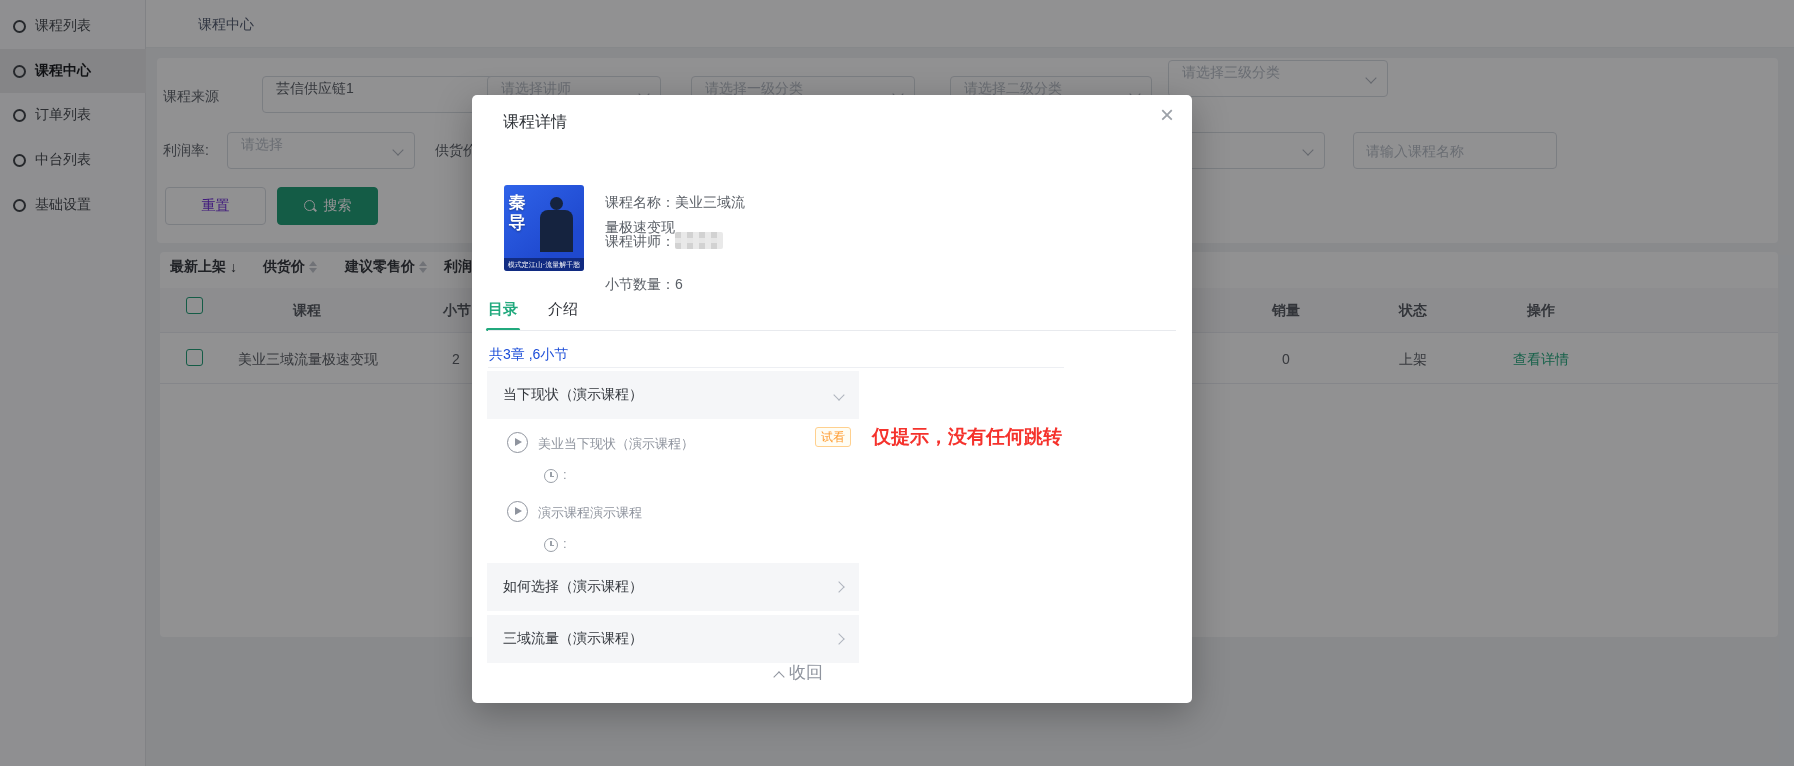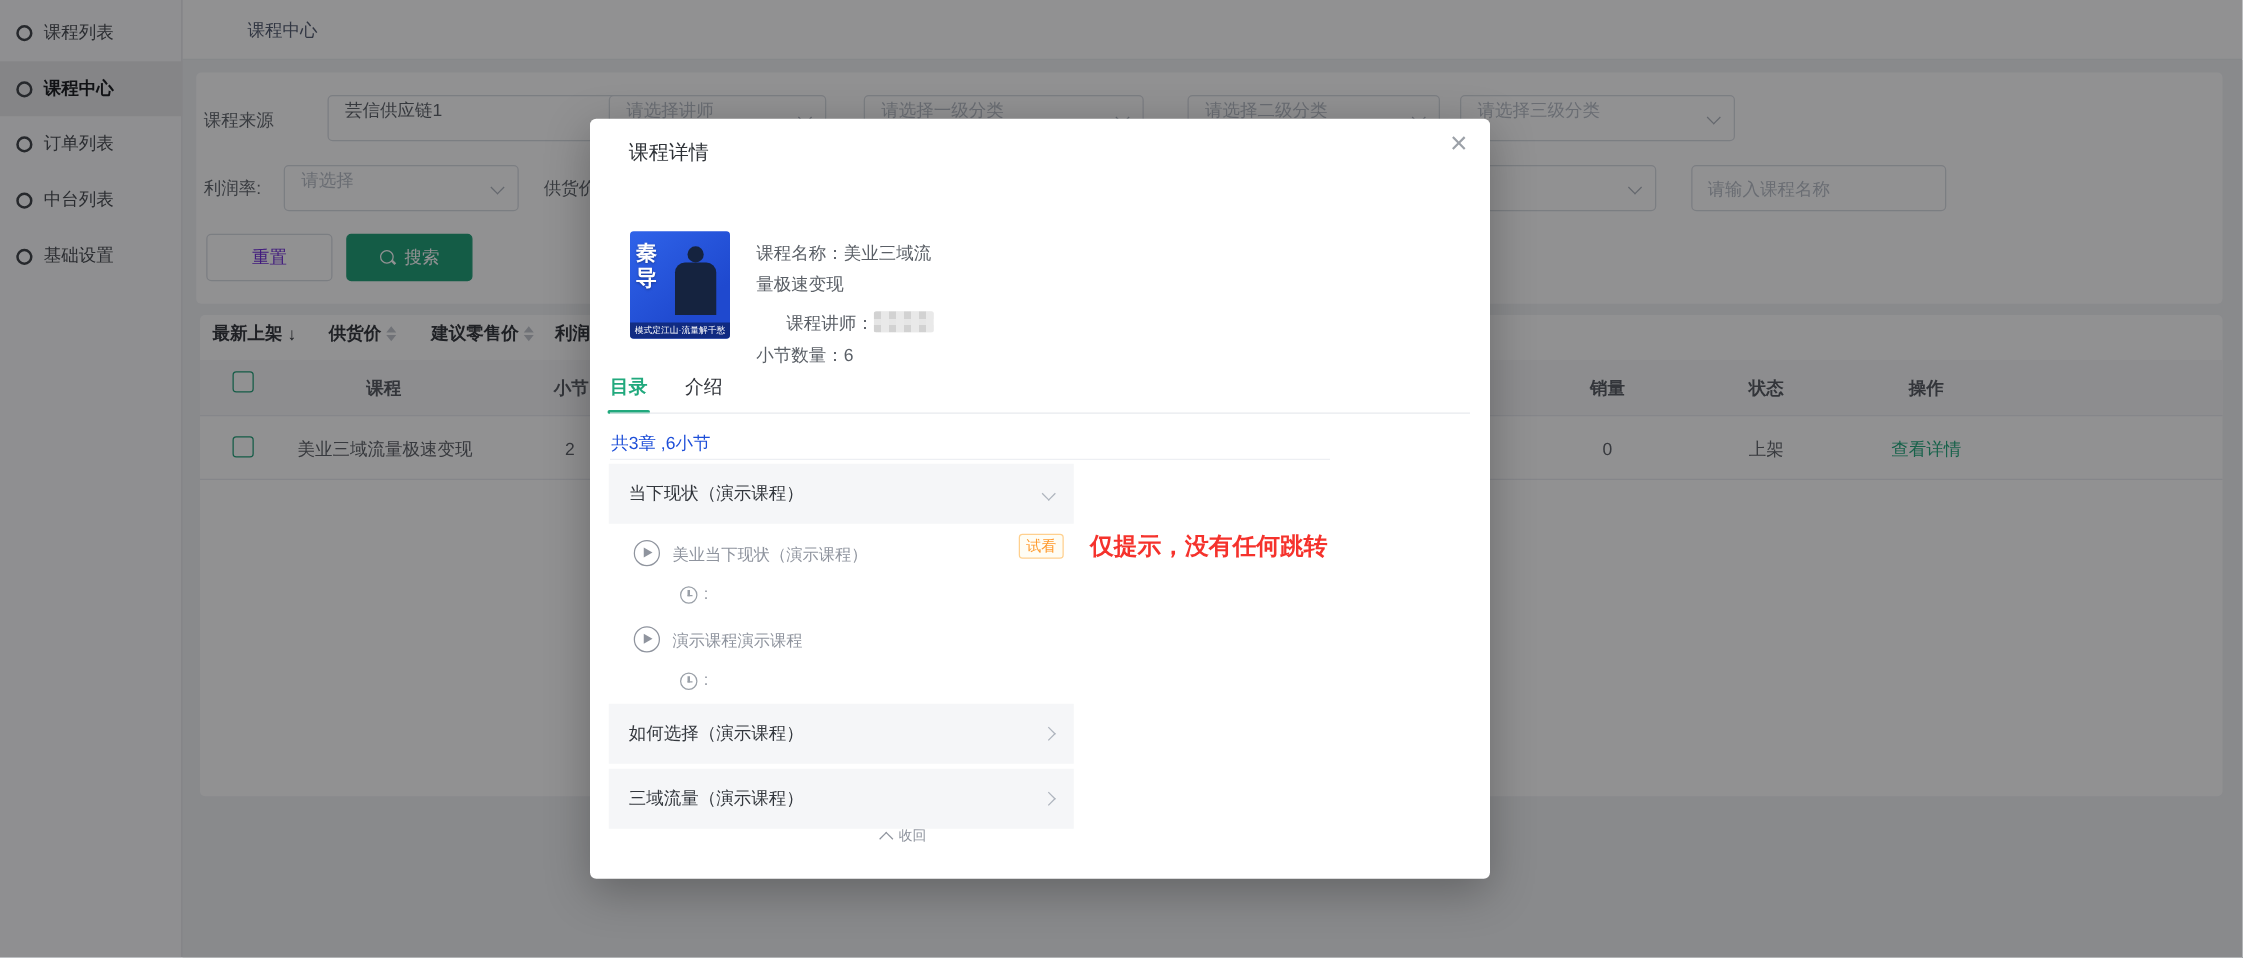--- a/index.html
+++ b/index.html
@@ -80,21 +80,21 @@
   .chap .chev { right:16px; top:20px; }
   .lesson-title { position:absolute; font-size:13px; color:#8f949e; }
   .play { position:absolute; width:21px; height:21px; border:1.5px solid #8f949e; border-radius:50%; }
   .play::after { content:""; position:absolute; left:7px; top:4.5px; width:0; height:0; border-left:7px solid #8f949e; border-top:4.5px solid transparent; border-bottom:4.5px solid transparent; }
   .clock { position:absolute; width:14px; height:14px; border:1.4px solid #9aa0a8; border-radius:50%; }
   .clock::before { content:""; position:absolute; left:5.2px; top:2.2px; width:1.4px; height:4.5px; background:#9aa0a8; }
   .clock::after { content:""; position:absolute; left:5.2px; top:5.6px; width:3.6px; height:1.4px; background:#9aa0a8; }
   .clock-colon { position:absolute; font-size:13px; color:#8f949e; }
   .badge-try { position:absolute; font-size:12px; color:#ff9a2d; background:#fffdf4; border:1px solid #ffd08e; border-radius:3px; padding:1px 5px; line-height:16px;font-family:Liberation Serif, serif; }
   .annotation { position:absolute; font-size:19px; font-weight:600; color:#f5322c; white-space:nowrap; }
-  .collapse { position:absolute; left:151px; top:566px; width:200px; text-align:center; font-size:11px; color:#8f949e; cursor:pointer; }
+  .collapse { position:absolute; left:151px; top:566px; width:200px; text-align:right; font-size:17px; color:#8f949e; cursor:pointer; }
   .collapse .chev { position:relative; display:inline-block; top:3px; margin-right:6px; border-color:#8f949e; }
 
   .clip-note { color:#5f646b; }
 </style>
 </head>
 <body>
 
 <div id="app">
 
   <div class="topbar">
@@ -136,21 +136,21 @@
     <span class="chev down"></span>
   </div>
   <div class="sel" style="left:691px; top:76px; width:224px;">
     <span class="ph">请选择一级分类</span>
     <span class="chev down"></span>
   </div>
   <div class="sel" style="left:950px; top:76px; width:202px;">
     <span class="ph">请选择二级分类</span>
     <span class="chev down"></span>
   </div>
-  <div class="sel" style="left:1168px; top:76px; width:220px;">
+  <div class="sel" style="left:1168px; top:60px; width:220px;">
     <span class="ph">请选择三级分类</span>
     <span class="chev down"></span>
   </div>
 
   <span class="flabel" style="left:163px; top:142px;">利润率:</span>
   <div class="sel" style="left:227px; top:132px; width:188px;">
     <span class="ph">请选择</span>
     <span class="chev down"></span>
   </div>
   <span class="flabel clip-note" style="left:435px; top:142px;">供货价</span>
@@ -217,21 +217,21 @@
     <div class="m-close">×</div>
 
     <div class="thumb">
       <div class="vtext">秦导</div>
       <div class="head"></div>
       <div class="body"></div>
       <div class="strip">模式定江山·流量解千愁</div>
     </div>
 
     <div class="m-info" style="top:95px; width:148px; line-height:25px;">课程名称：美业三域流量极速变现</div>
-    <div class="m-info" style="top:154px;margin-left:24px;">
+    <div class="m-info" style="top:137px;">
       <span>课程讲师：</span><span class="blur-blob"></span>
     </div>
     <div class="m-info" style="top:181px;">小节数量：6</div>
 
     <div class="m-tab active" style="left:16px;">目录</div>
     <div class="m-tab" style="left:76px;">介绍</div>
     <div class="tab-underline"></div>
     <div class="tab-divider"></div>
 
     <div class="m-summary">共3章 ,6小节</div>

